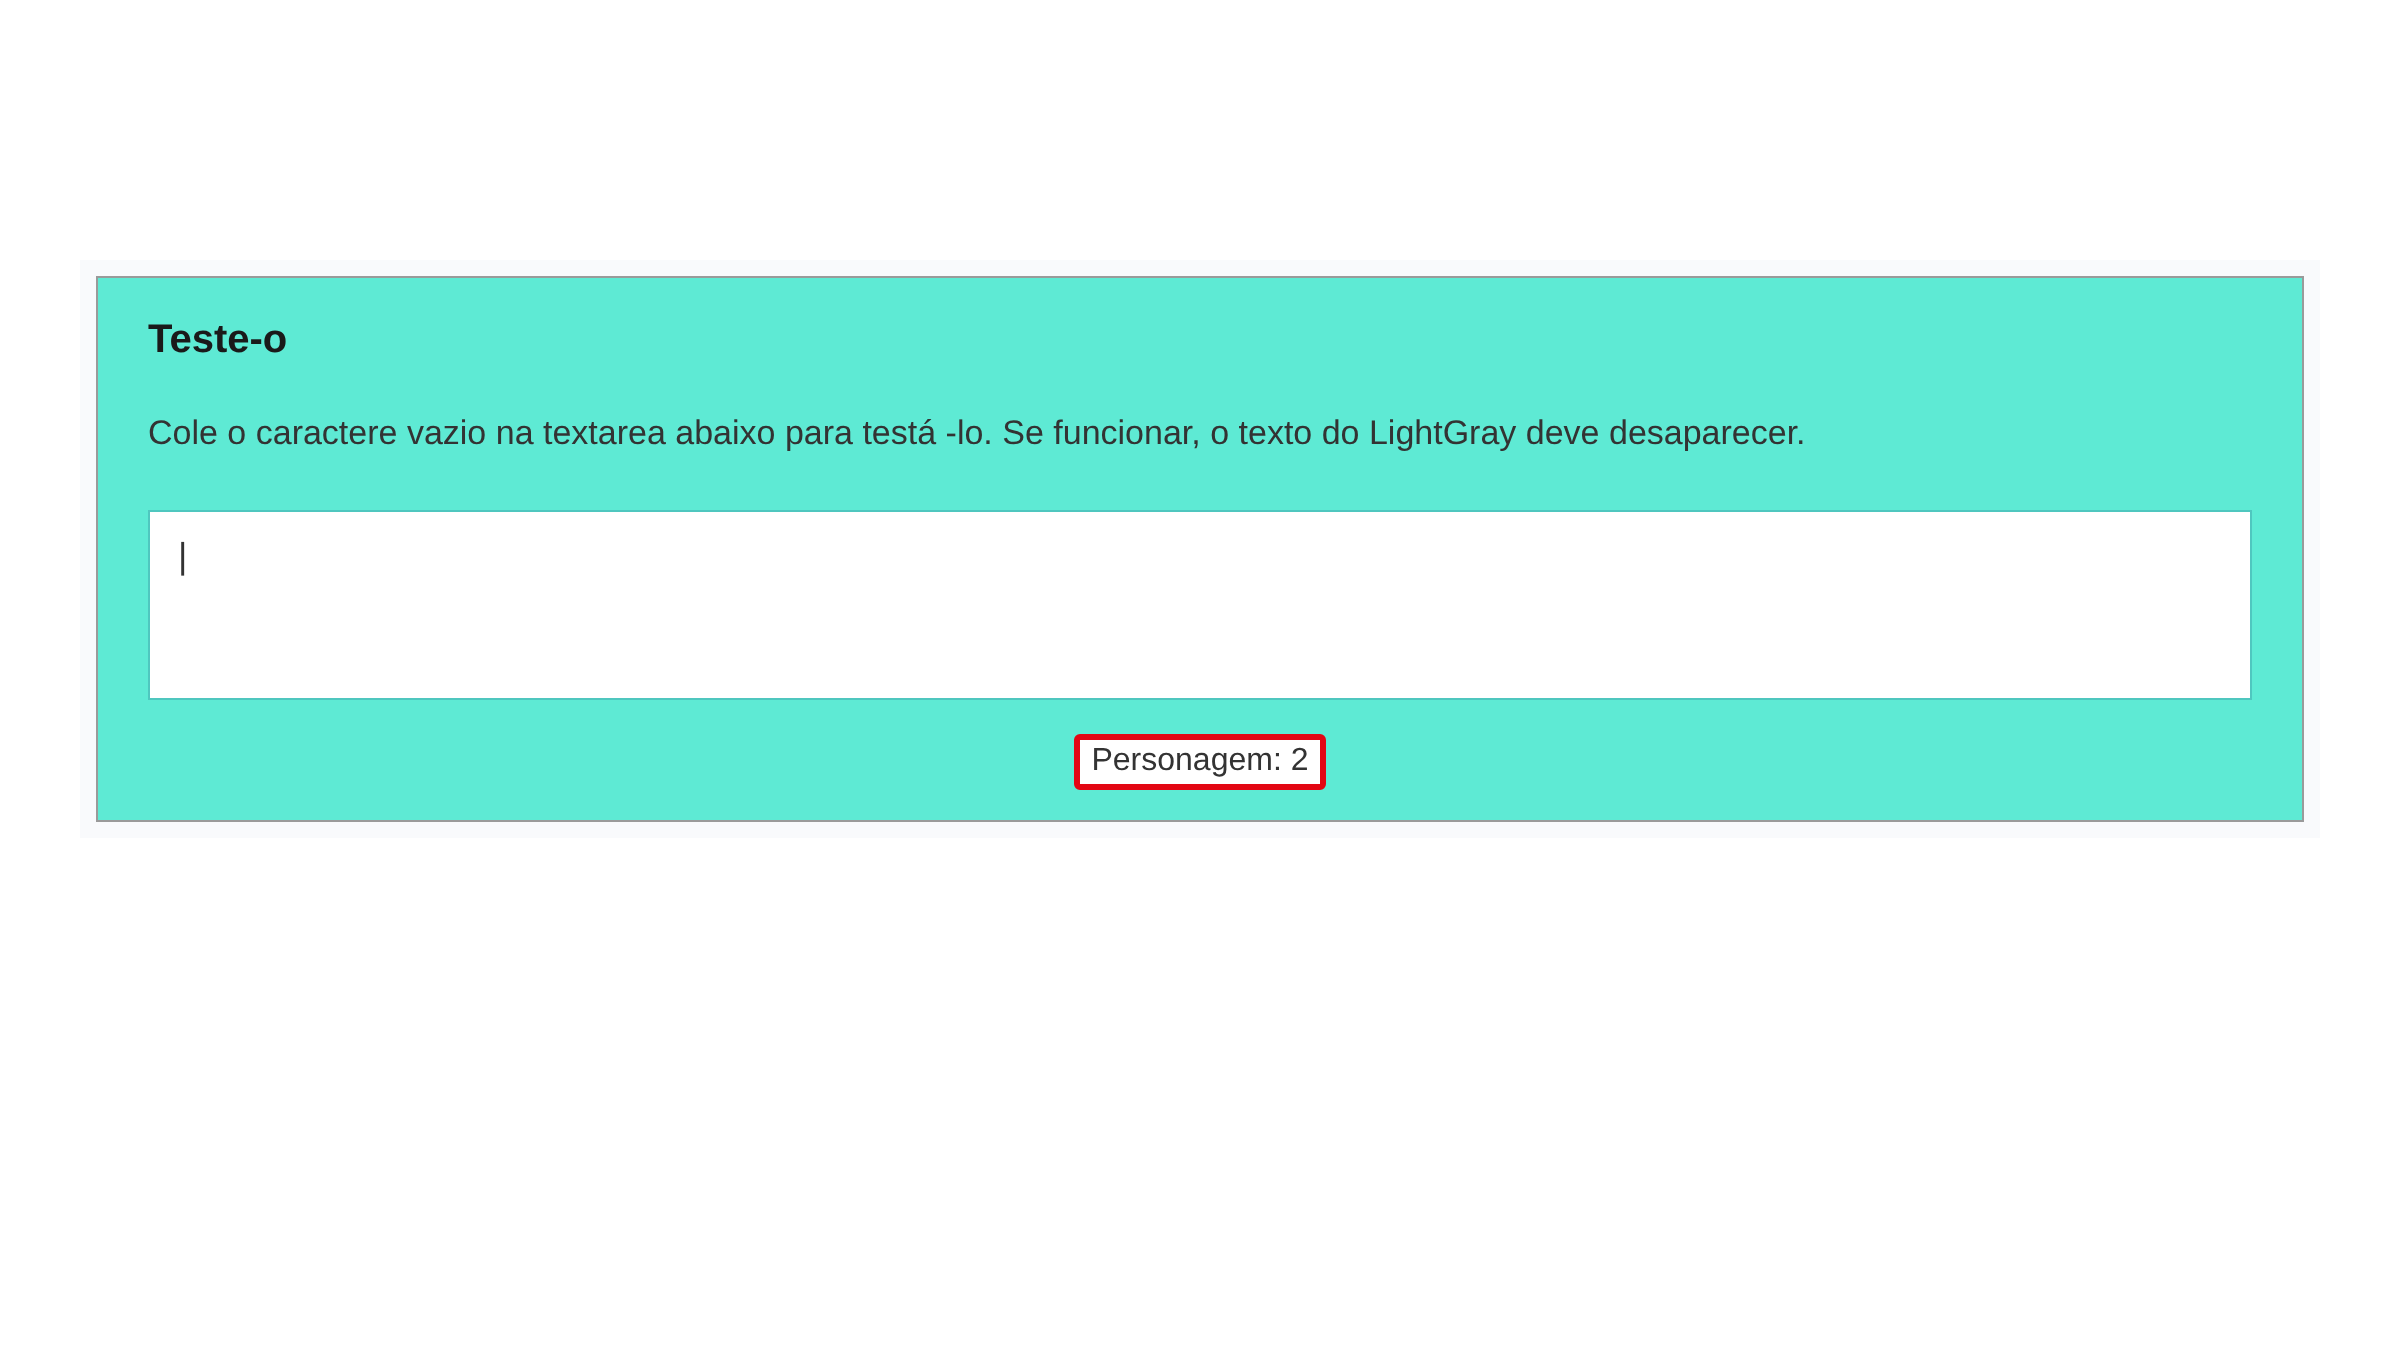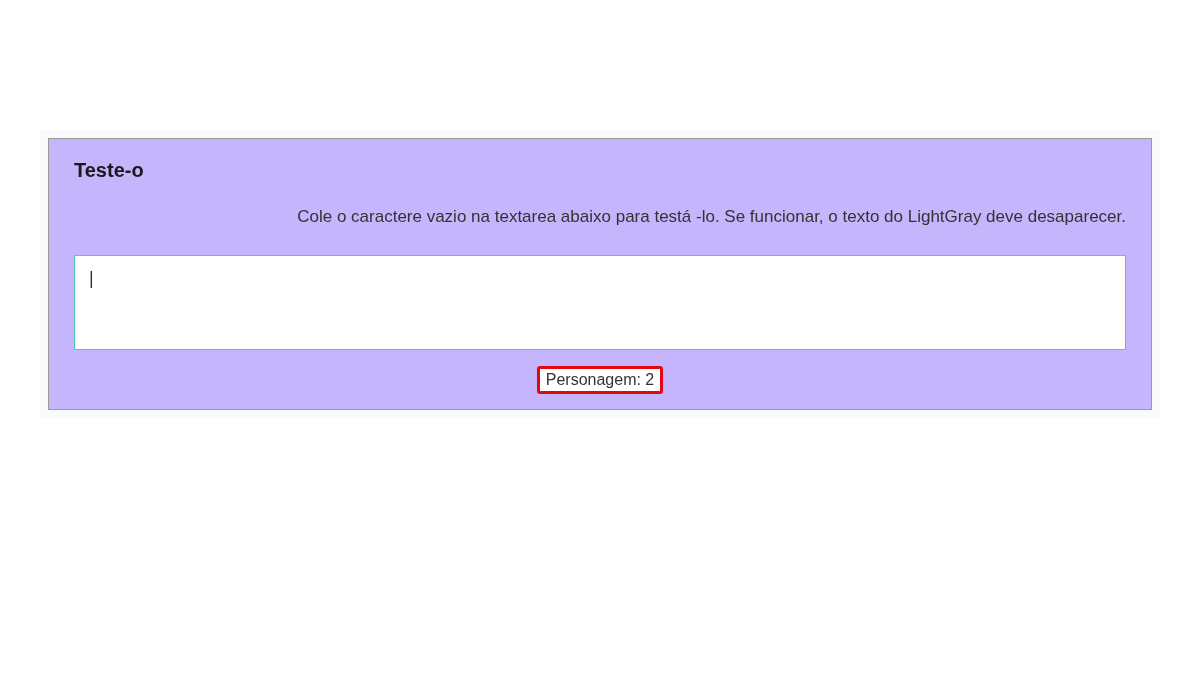--- a/index.html
+++ b/index.html
@@ -16,36 +16,35 @@
     }
     .outer-wrap {
       position: absolute;
       top: 130px;
       left: 40px;
       right: 40px;
       background: #f9fafc;
       padding: 8px;
     }
     .card {
-      background: #c4b5fd;
+      background: #5eead4;
       border: 1px solid #9a9a9a;
       padding: 20px 25px 15px 25px;
     }
     .card-title {
       font-size: 20px;
       font-weight: bold;
       color: #1a1a1a;
       margin-bottom: 22px;
     }
     .card-description {
       font-size: 17px;
       color: #333333;
       line-height: 1.5;
       margin-bottom: 25px;
-      text-align: right;
     }
     .textarea-box {
       width: 100%;
       height: 95px;
       border: 1.5px solid #4fc7bf;
       background: #ffffff;
       padding: 12px 14px;
       font-size: 18px;
       font-family: Arial, Helvetica, sans-serif;
       color: #333333;

